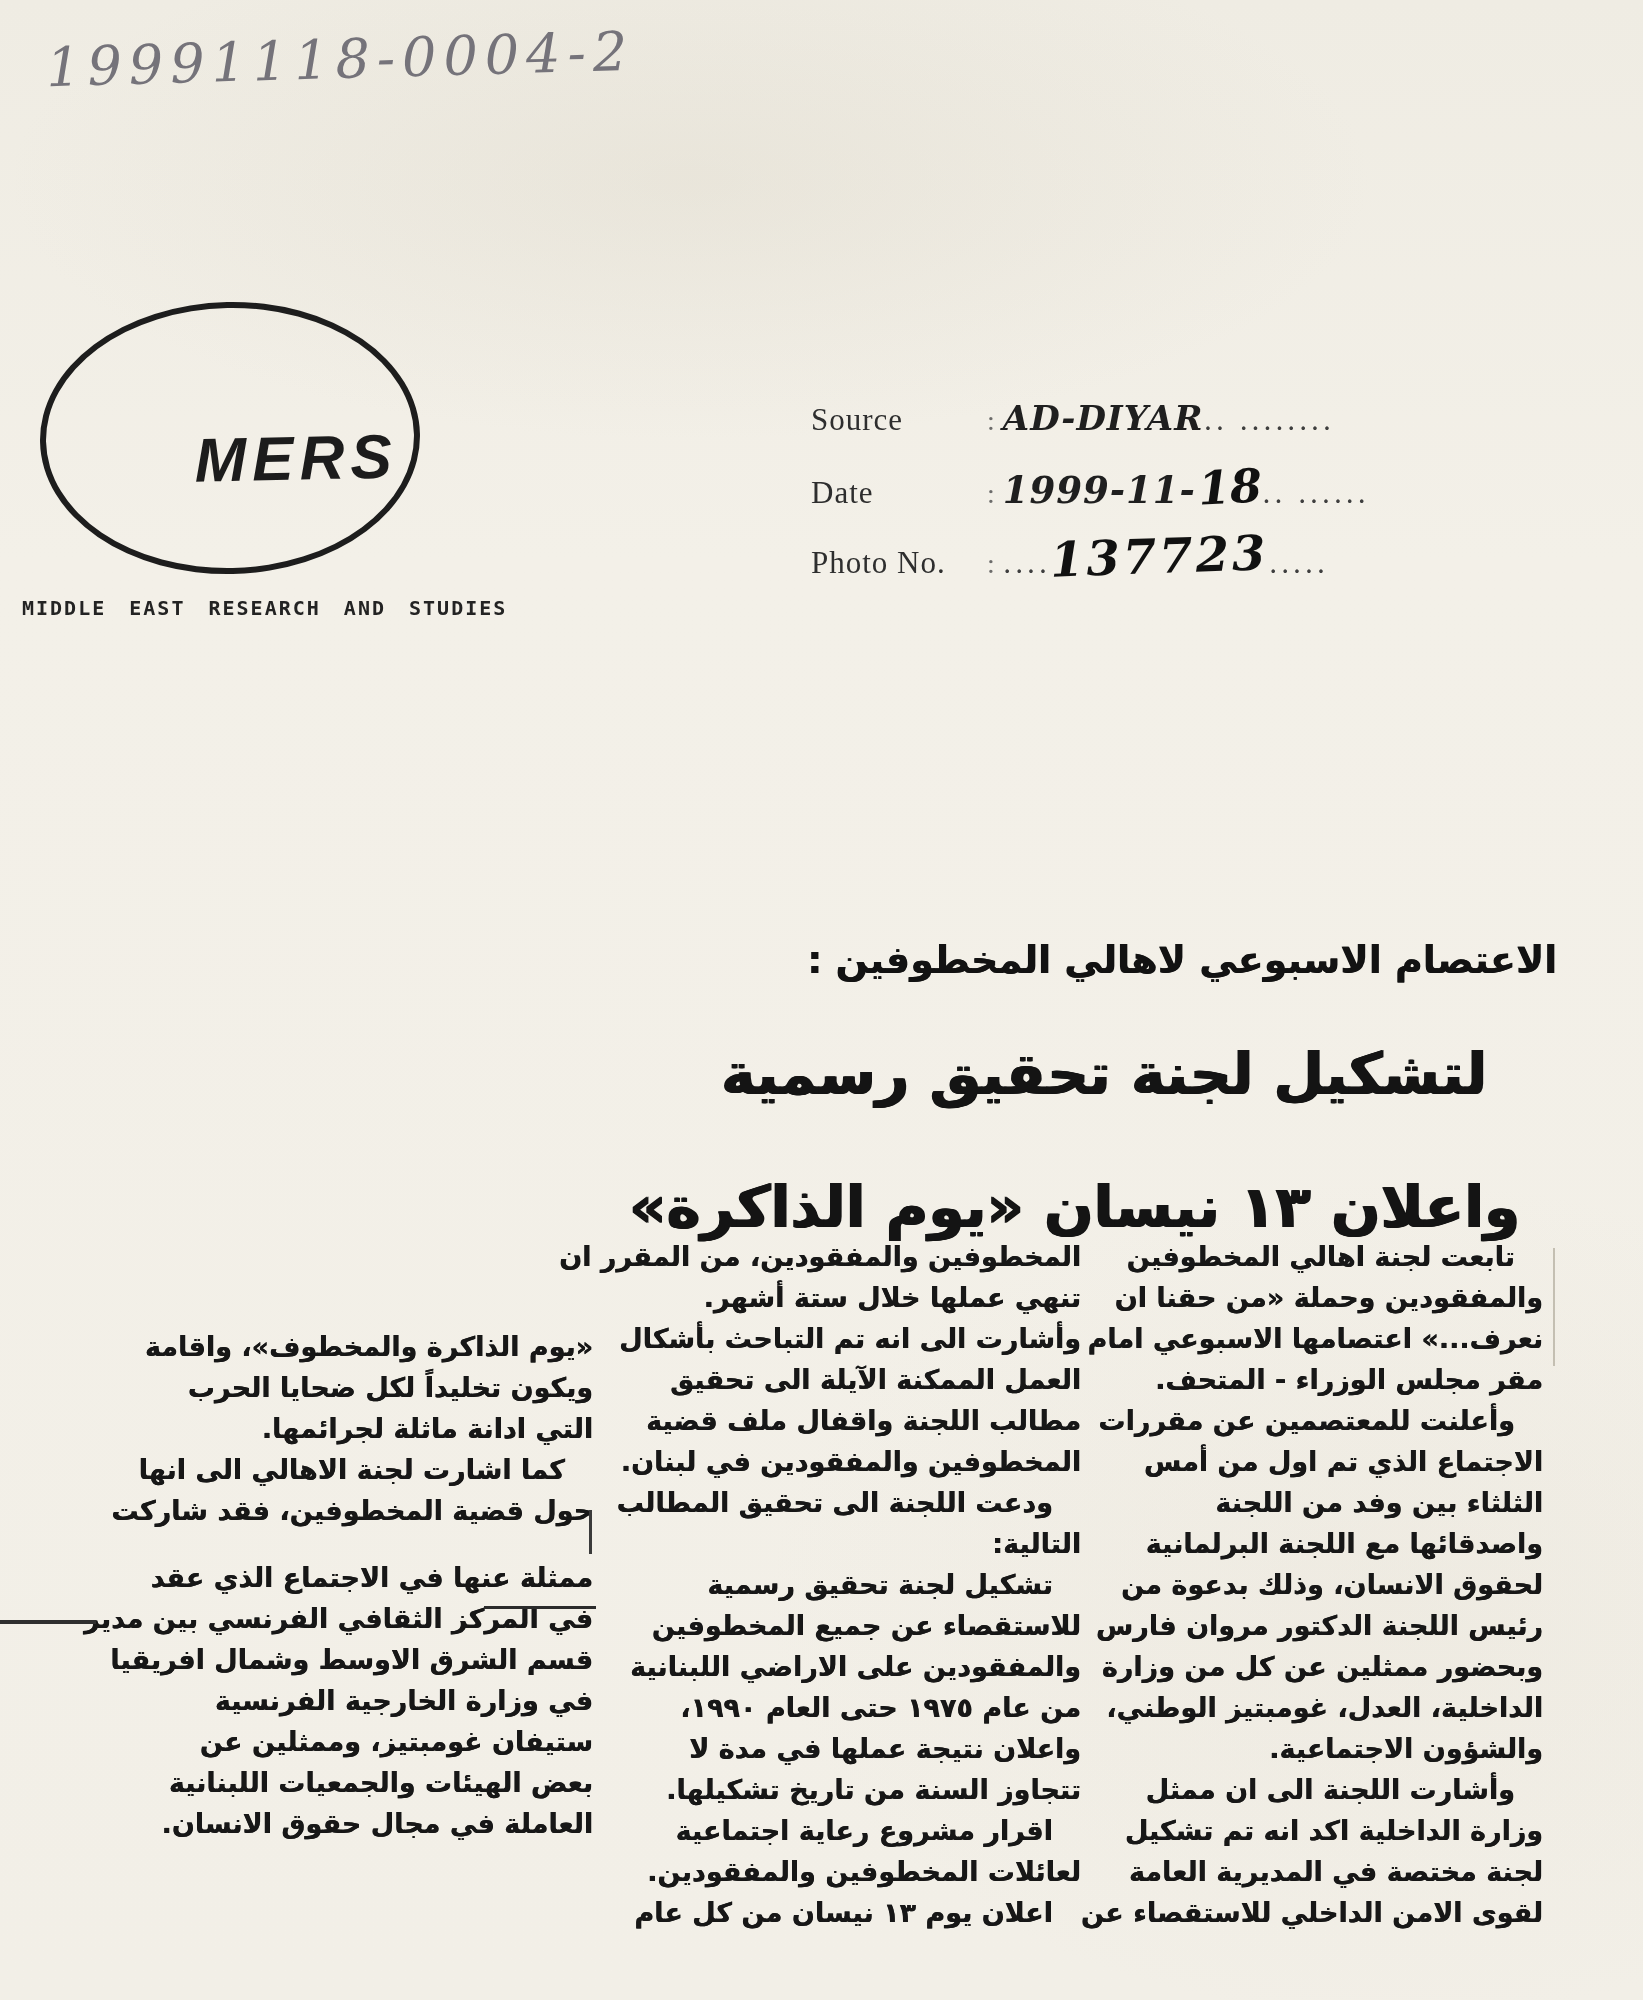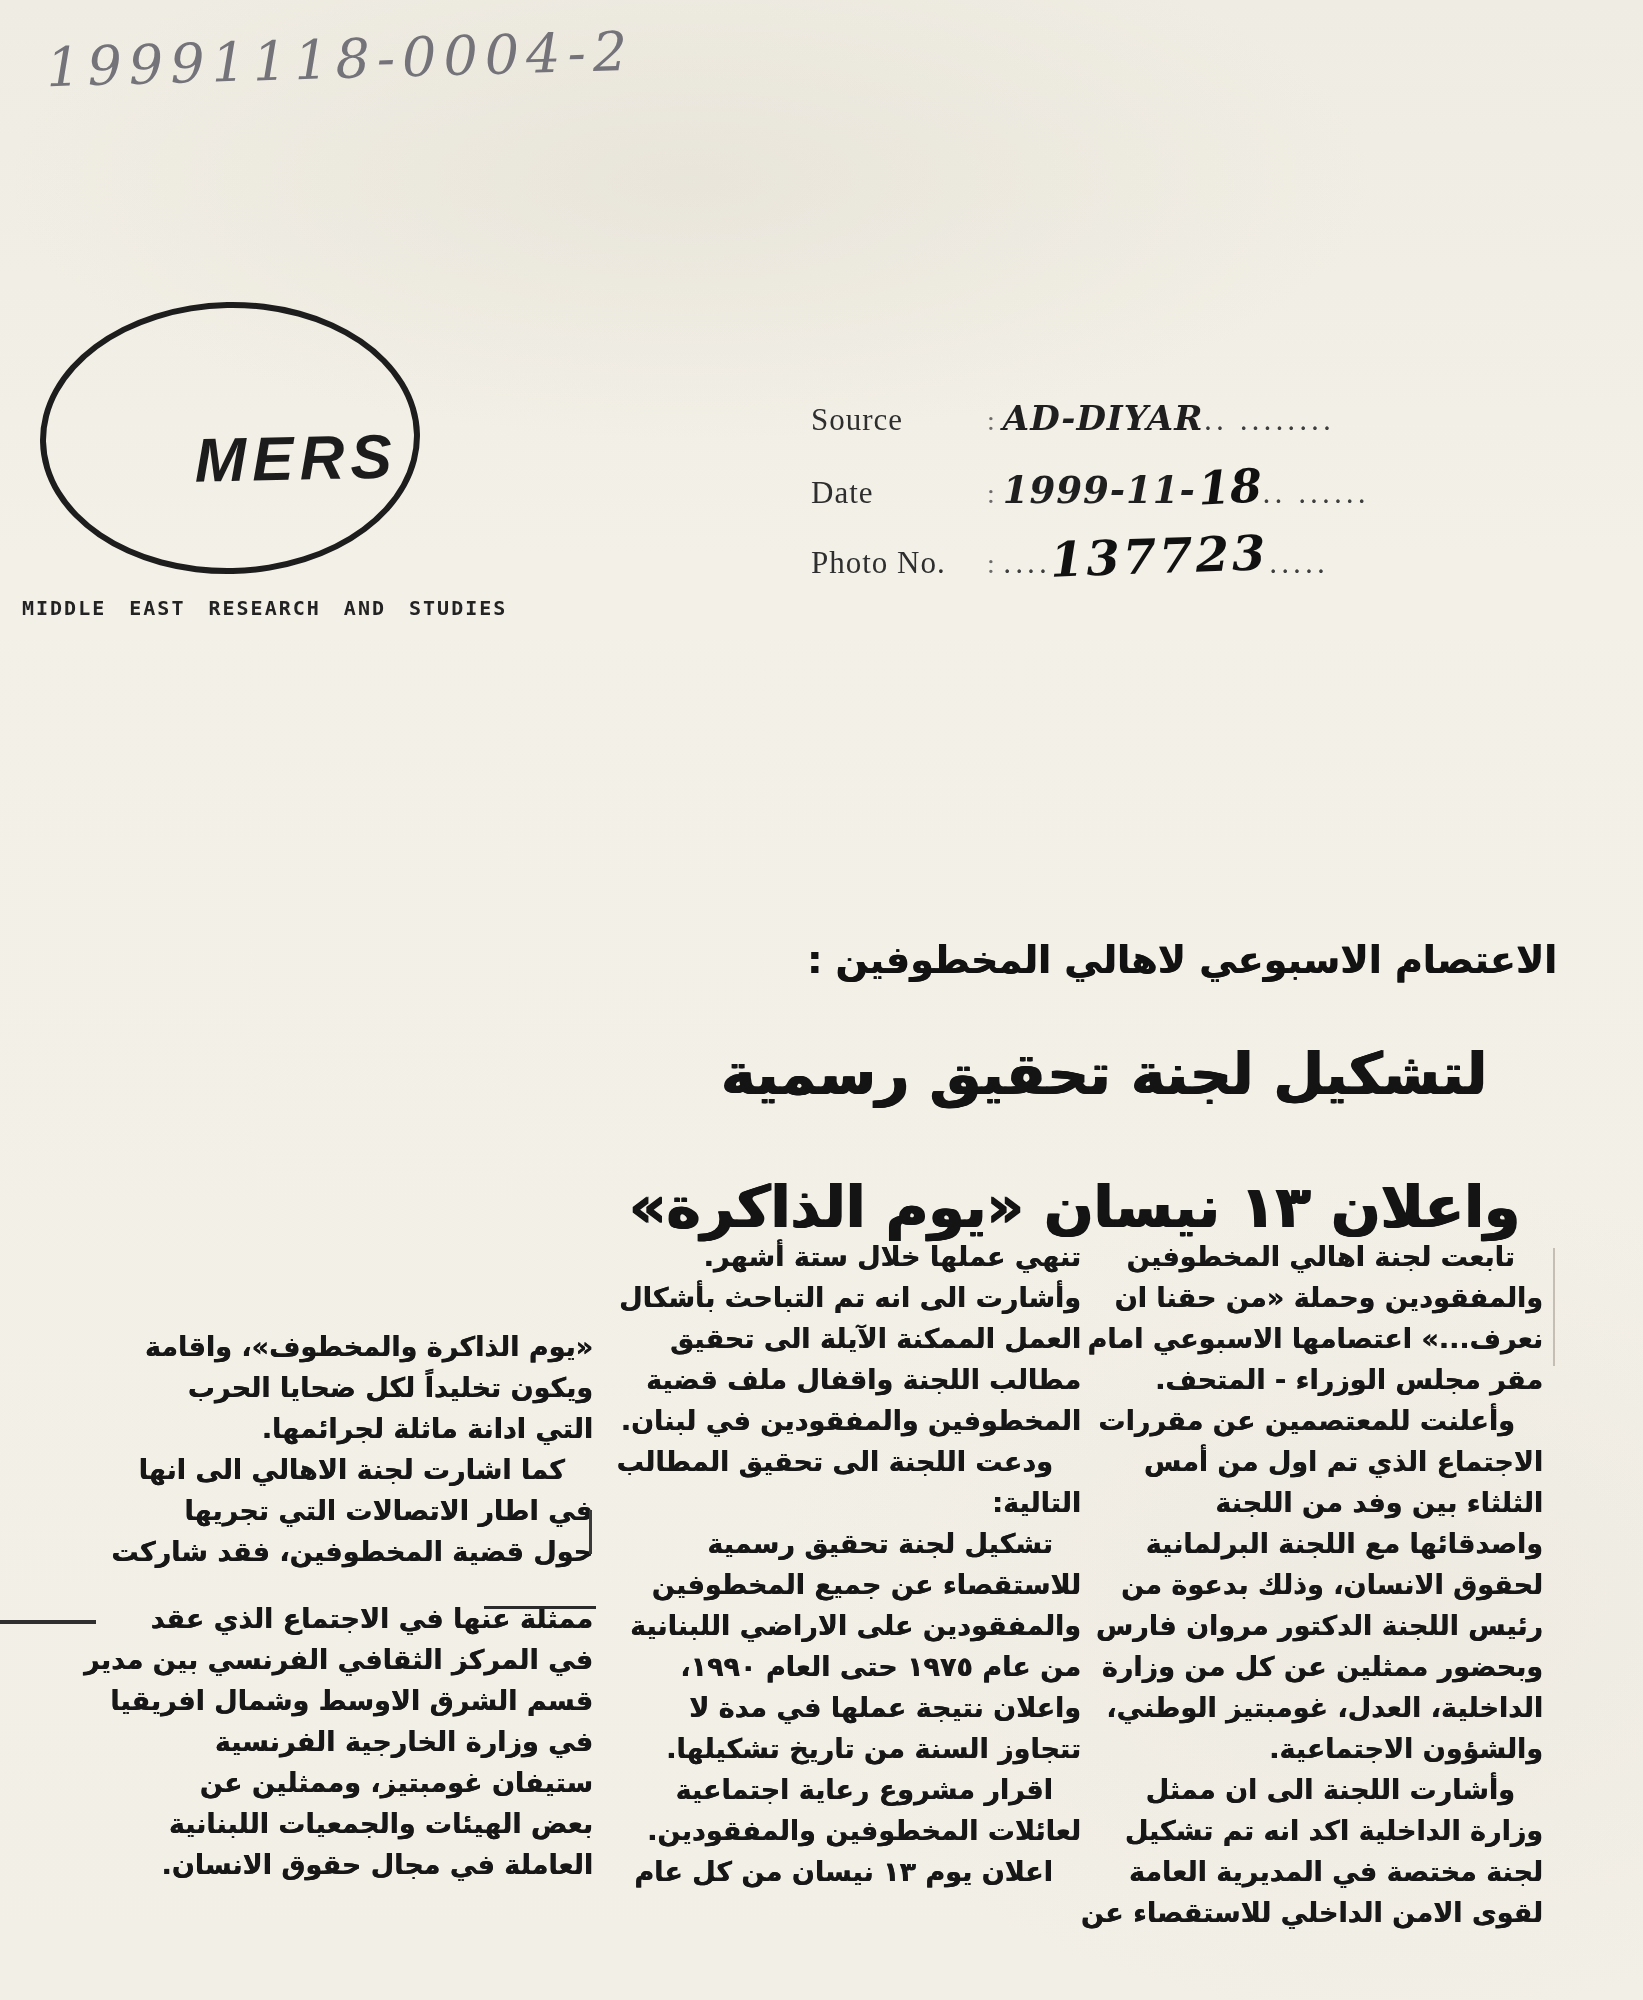--- a/index.html
+++ b/index.html
@@ -174,20 +174,21 @@
       <div class="ar-line">رئيس اللجنة الدكتور مروان فارس</div>
       <div class="ar-line">وبحضور ممثلين عن كل من وزارة</div>
       <div class="ar-line">الداخلية، العدل، غومبتيز الوطني،</div>
       <div class="ar-line">والشؤون الاجتماعية.</div>
       <div class="ar-line">&nbsp;&nbsp;&nbsp;وأشارت اللجنة الى ان ممثل</div>
       <div class="ar-line">وزارة الداخلية اكد انه تم تشكيل</div>
       <div class="ar-line">لجنة مختصة في المديرية العامة</div>
       <div class="ar-line">لقوى الامن الداخلي للاستقصاء عن</div>
     </div>
   <div class="col col-middle">
+      <div class="ar-line">المخطوفين والمفقودين، من المقرر ان</div>
       <div class="ar-line">تنهي عملها خلال ستة أشهر.</div>
       <div class="ar-line">وأشارت الى انه تم التباحث بأشكال</div>
       <div class="ar-line">العمل الممكنة الآيلة الى تحقيق</div>
       <div class="ar-line">مطالب اللجنة واقفال ملف قضية</div>
       <div class="ar-line">المخطوفين والمفقودين في لبنان.</div>
       <div class="ar-line">&nbsp;&nbsp;&nbsp;ودعت اللجنة الى تحقيق المطالب</div>
       <div class="ar-line">التالية:</div>
       <div class="ar-line">&nbsp;&nbsp;&nbsp;تشكيل لجنة تحقيق رسمية</div>
       <div class="ar-line">للاستقصاء عن جميع المخطوفين</div>
       <div class="ar-line">والمفقودين على الاراضي اللبنانية</div>
@@ -198,21 +199,20 @@
       <div class="ar-line">لعائلات المخطوفين والمفقودين.</div>
       <div class="ar-line">&nbsp;&nbsp;&nbsp;اعلان يوم ١٣ نيسان من كل عام</div>
     </div>
 
   <div class="col col-left">
     <div class="left-top">
         <div class="ar-line">«يوم الذاكرة والمخطوف»، واقامة</div>
         <div class="ar-line">ويكون تخليداً لكل ضحايا الحرب</div>
         <div class="ar-line">التي ادانة ماثلة لجرائمها.</div>
         <div class="ar-line">&nbsp;&nbsp;&nbsp;كما اشارت لجنة الاهالي الى انها</div>
-        <div class="ar-line">في اطار الاتصالات التي تجريها</div>
         <div class="ar-line">حول قضية المخطوفين، فقد شاركت</div>
       </div>
     <div class="left-bottom">
         <div class="ar-line">ممثلة عنها في الاجتماع الذي عقد</div>
         <div class="ar-line">في المركز الثقافي الفرنسي بين مدير</div>
         <div class="ar-line">قسم الشرق الاوسط وشمال افريقيا</div>
         <div class="ar-line">في وزارة الخارجية الفرنسية</div>
         <div class="ar-line">ستيفان غومبتيز، وممثلين عن</div>
         <div class="ar-line">بعض الهيئات والجمعيات اللبنانية</div>
         <div class="ar-line">العاملة في مجال حقوق الانسان.</div>

